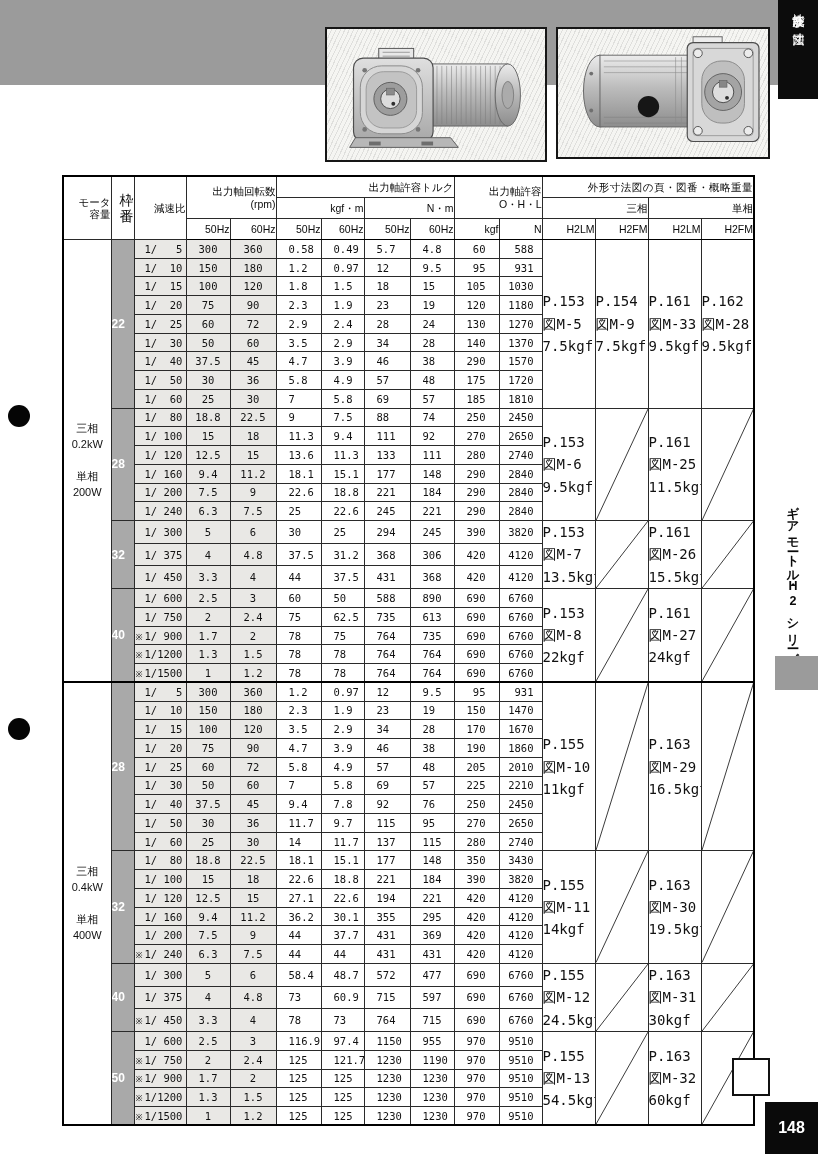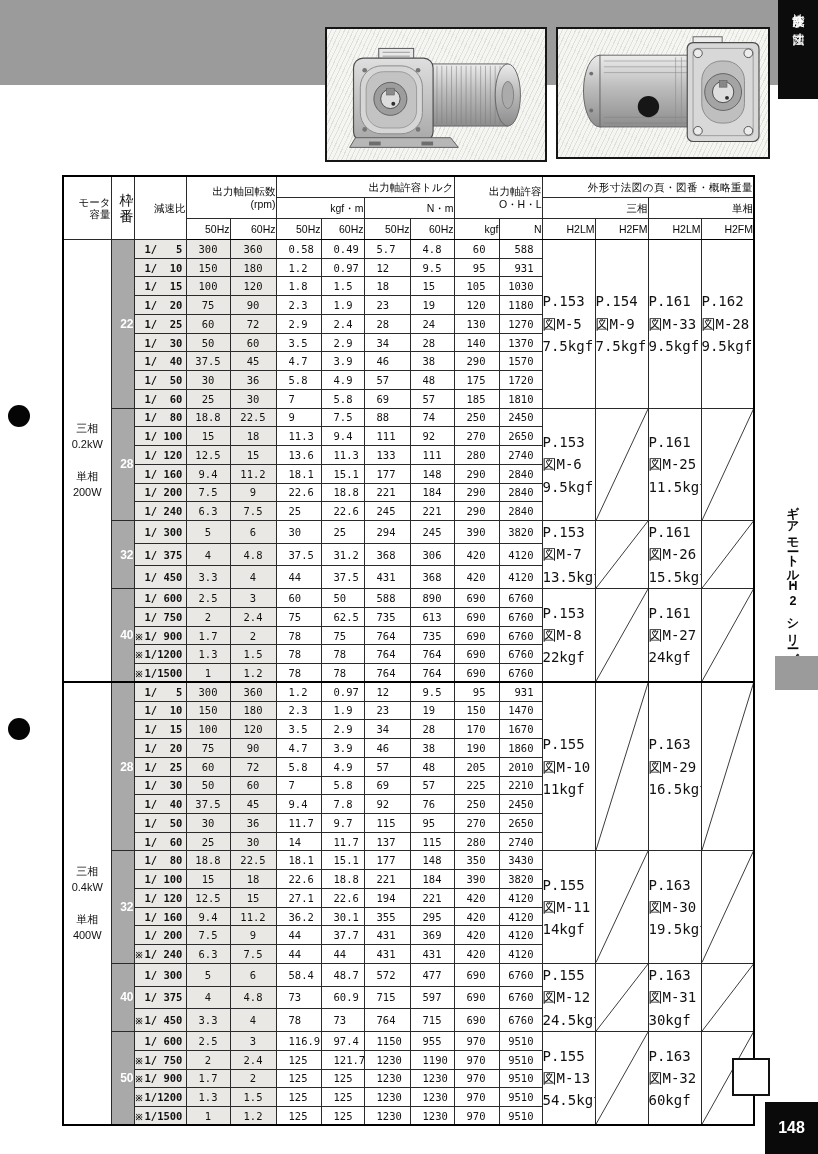--- a/index.html
+++ b/index.html
@@ -36,22 +36,22 @@
       height:20px;line-height:1.15;background:#fff;color:#0a0a0a;}
   .spec thead tr:last-child th{border-bottom:1.5px solid #000;}
   .hsm{font-size:10px;letter-spacing:0.5px;margin-top:15px;}
   .pre{white-space:pre-line;}
   .spec tbody tr{height:18.74px;}
   .spec td{font-family:"DejaVu Sans Mono",monospace;font-size:10.5px;vertical-align:middle;background:#fff;}
   td.shade{background:#e9e8e5;}
   td.cap{font-family:"Liberation Sans",sans-serif;font-size:11px;text-align:center;
       white-space:pre-line;line-height:1.45;background:#fff;}
   td.frame{background:#a9a9a9;color:#fff;font-family:"Liberation Sans",sans-serif;
-      font-weight:bold;font-size:12px;text-align:right;}
-  td.ratio{position:relative;white-space:pre;padding-left:10px;text-align:left;font-weight:bold;}
+      font-weight:bold;font-size:12px;text-align:left;}
+  td.ratio{position:relative;white-space:pre;padding-left:10px;text-align:left;}
   td.ratio .star{position:absolute;left:1px;top:50%;transform:translateY(-50%);font-size:8.5px;font-family:"Liberation Sans",sans-serif;}
   td.num{text-align:center;}
   td.tl{text-align:left;padding-left:12px;}
   td.kgf{text-align:right;padding-right:13px;}
   td.nn{text-align:right;padding-right:8px;}
   td.dims{font-size:14px;text-align:left;line-height:1.6;vertical-align:middle;}
   td.diag{position:relative;}
   td.diag svg{position:absolute;inset:0;width:100%;height:100%;}
   tr.group-start td{border-top:2px solid #000;}
 </style>

